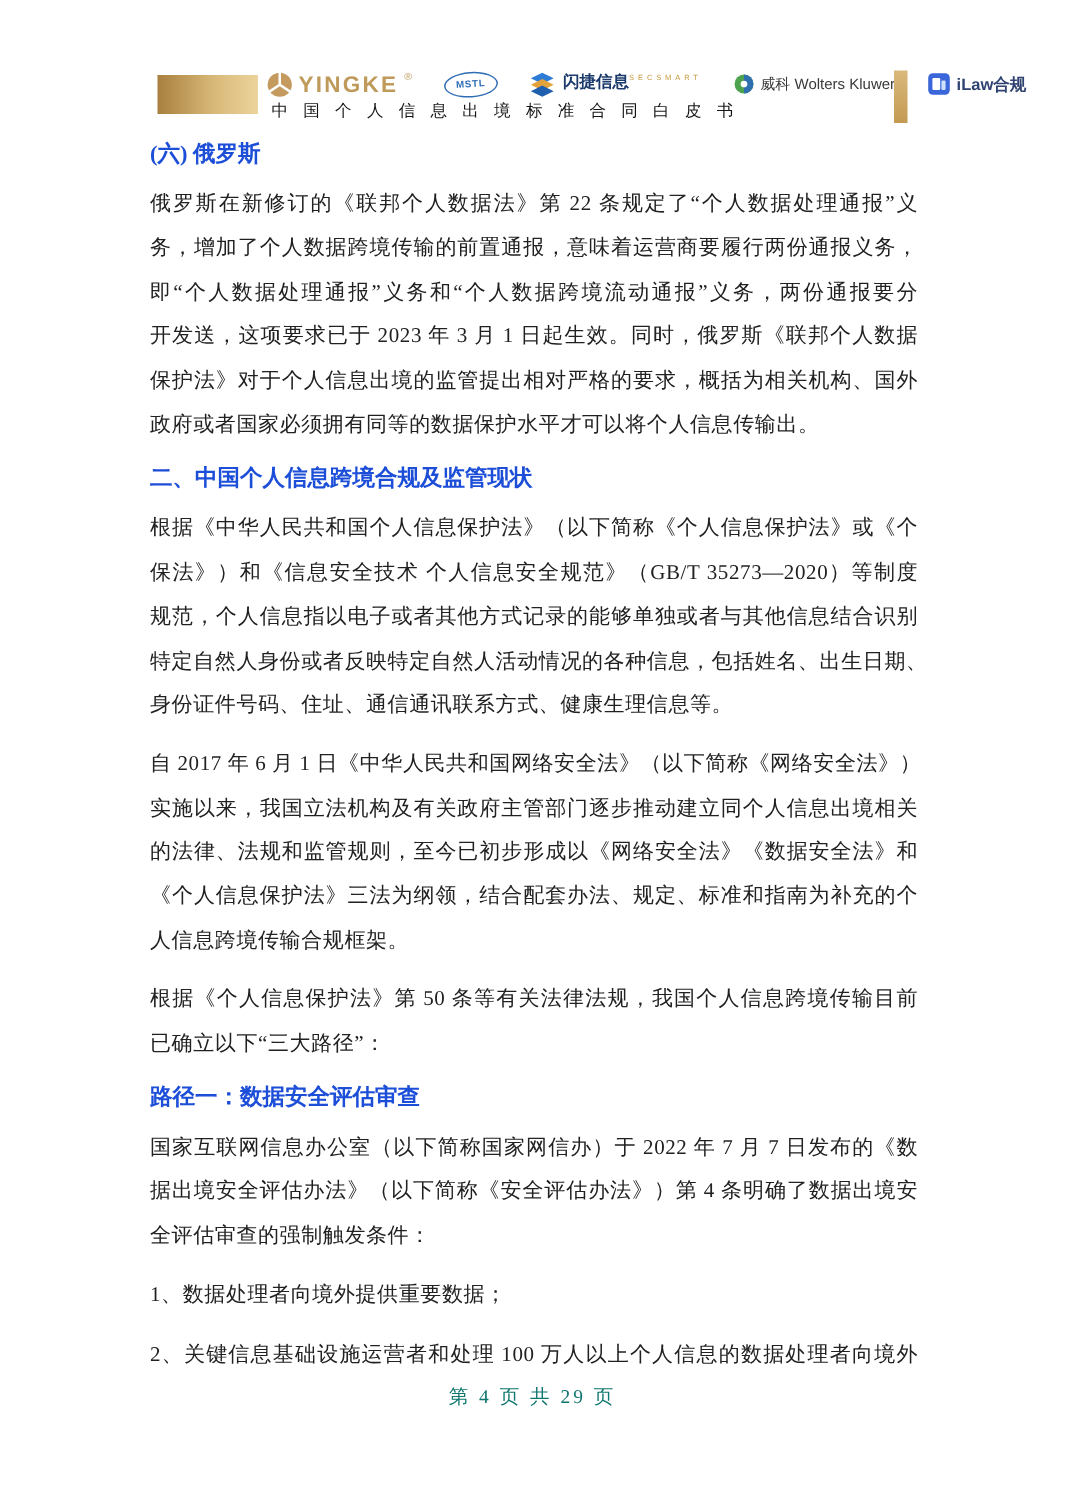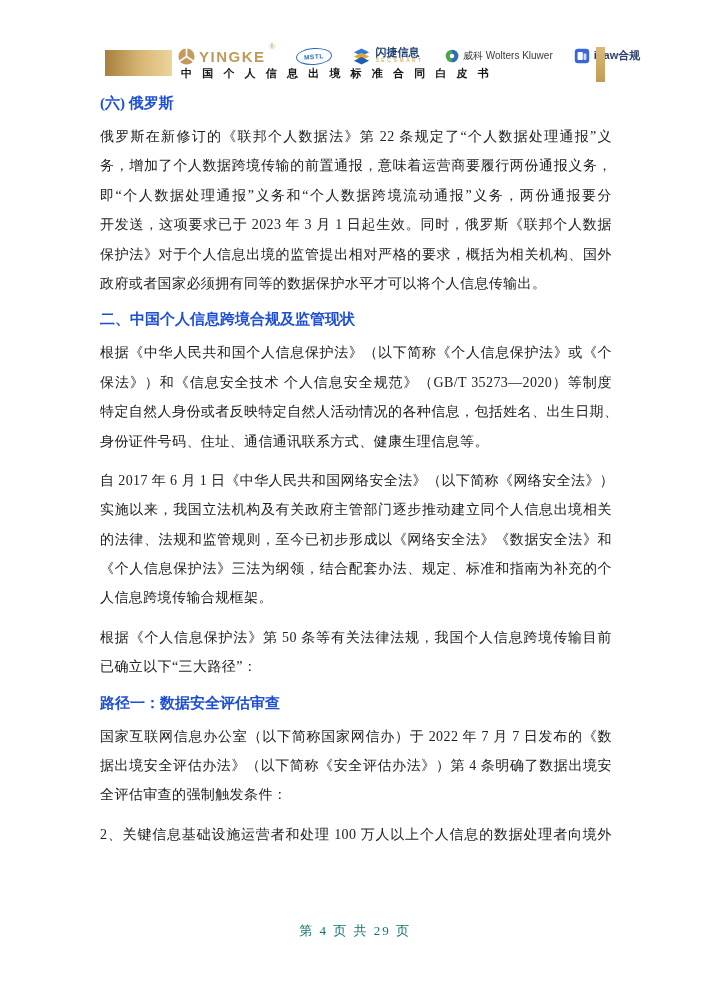--- a/index.html
+++ b/index.html
@@ -19,36 +19,36 @@
   .gold-bar-right{
     position:absolute;left:596px;top:47px;width:9px;height:35px;
     background:linear-gradient(180deg,#d9b97c 0%,#c49a52 100%);
   }
   .logo-row{
     position:absolute;left:178px;top:42px;height:28px;
     display:flex;align-items:center;gap:21px;
     font-family:"Liberation Sans", sans-serif;
     white-space:nowrap;
   }
-  .logo{display:flex;align-items:flex-start;gap:4px;}
+  .logo{display:flex;align-items:center;gap:4px;}
   .yingke-text{font-size:15px;font-weight:bold;color:#bf9a5a;letter-spacing:1.5px;}
   .yingke-reg{font-size:7px;color:#bf9a5a;vertical-align:super;position:relative;top:-5px;}
   .mstl-oval{
     display:inline-block;border:1.5px solid #2f6db5;border-radius:50%;
     color:#2f6db5;font-size:6.5px;font-weight:bold;letter-spacing:.5px;
     padding:4px 7px;transform:rotate(-4deg);
   }
-  .secsmart-txt{display:flex;flex-direction:column;line-height:1.05;}
+  .secsmart-txt{display:flex;flex-direction:row;line-height:1.05;}
   .secsmart-cn{font-size:11px;font-weight:bold;color:#1b3a6b;}
   .secsmart-en{font-size:5px;letter-spacing:2.6px;color:#c79a3d;}
   .wolters-text{font-size:10px;color:#3a3a3a;}
   .ilaw-text{font-size:11px;font-weight:bold;color:#2f4170;}
   .subtitle{
     position:absolute;left:181px;top:66px;
-    font-size:11px;font-weight:bold;color:#151515;
+    font-size:11px;font-weight:normal;color:#151515;
     letter-spacing:10.2px;white-space:nowrap;
     font-family:"Liberation Sans", sans-serif;
   }
   
   .doc{position:absolute;left:100px;top:92px;width:512px;font-size:14px;}
   .hd{font-size:15px;font-weight:bold;color:#1d4ed8;line-height:22px;}
   .hd-s6{margin-bottom:8px;}
   .hd-s2{margin-top:10px;margin-bottom:8px;}
   .hd-path1{margin-bottom:8px;}
   .para{margin-bottom:10px;}
@@ -142,20 +142,21 @@
     <div class="pline">开发送，这项要求已于 2023 年 3 月 1 日起生效。同时，俄罗斯《联邦个人数据</div>
     <div class="pline">保护法》对于个人信息出境的监管提出相对严格的要求，概括为相关机构、国外</div>
     <div class="pline last">政府或者国家必须拥有同等的数据保护水平才可以将个人信息传输出。</div>
   </div>
 
   <div class="hd hd-s2">二、中国个人信息跨境合规及监管现状</div>
 
   <div class="para">
     <div class="pline">根据《中华人民共和国个人信息保护法》（以下简称《个人信息保护法》或《个</div>
     <div class="pline">保法》）和《信息安全技术 个人信息安全规范》（GB/T 35273—2020）等制度</div>
+    <div class="pline">规范，个人信息指以电子或者其他方式记录的能够单独或者与其他信息结合识别</div>
     <div class="pline">特定自然人身份或者反映特定自然人活动情况的各种信息，包括姓名、出生日期、</div>
     <div class="pline last">身份证件号码、住址、通信通讯联系方式、健康生理信息等。</div>
   </div>
 
   <div class="para">
     <div class="pline">自 2017 年 6 月 1 日《中华人民共和国网络安全法》（以下简称《网络安全法》）</div>
     <div class="pline">实施以来，我国立法机构及有关政府主管部门逐步推动建立同个人信息出境相关</div>
     <div class="pline">的法律、法规和监管规则，至今已初步形成以《网络安全法》《数据安全法》和</div>
     <div class="pline">《个人信息保护法》三法为纲领，结合配套办法、规定、标准和指南为补充的个</div>
     <div class="pline last">人信息跨境传输合规框架。</div>
@@ -167,17 +168,18 @@
   </div>
 
   <div class="hd hd-path1">路径一：数据安全评估审查</div>
 
   <div class="para">
     <div class="pline">国家互联网信息办公室（以下简称国家网信办）于 2022 年 7 月 7 日发布的《数</div>
     <div class="pline">据出境安全评估办法》（以下简称《安全评估办法》）第 4 条明确了数据出境安</div>
     <div class="pline last">全评估审查的强制触发条件：</div>
   </div>
 
+  <div class="list-item">1、数据处理者向境外提供重要数据；</div>
   <div class="list-item full">2、关键信息基础设施运营者和处理 100 万人以上个人信息的数据处理者向境外</div>
 
 </div>
 
 <div class="footer">第 4 页 共 29 页</div>
 
 </body></html>

